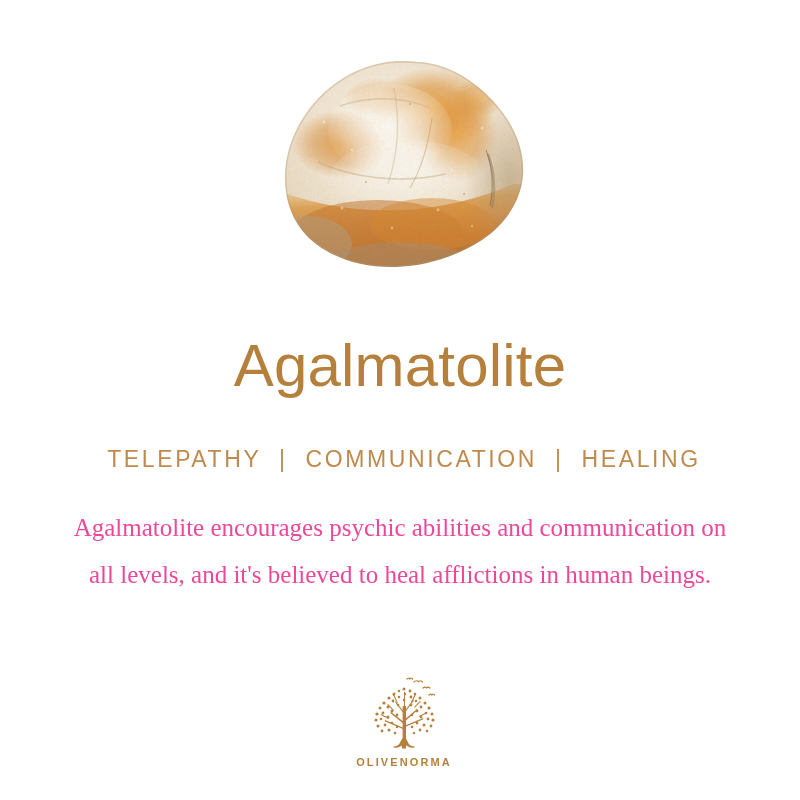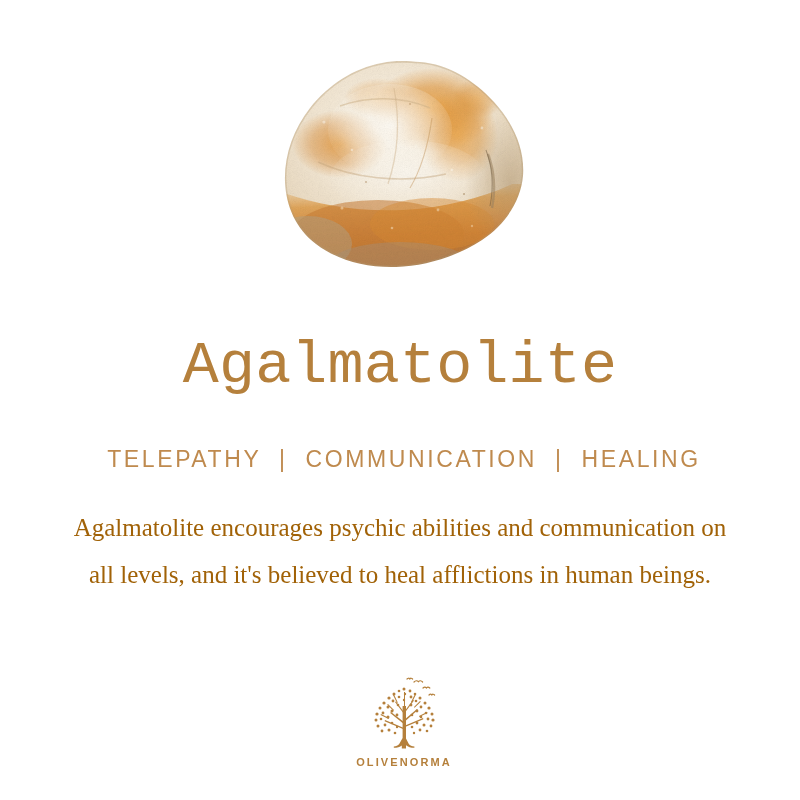--- a/index.html
+++ b/index.html
@@ -38,21 +38,21 @@
     height: 216px;
   }
 
   
   .title {
     position: absolute;
     top: 336px;
     left: 0;
     width: 800px;
     text-align: center;
-    font-family: Liberation Mono, monospace;
+    font-family: Liberation Sans, sans-serif;
     font-size: 60px;
     line-height: 1.0;
     font-weight: 400;
     color: #b5803c;
     letter-spacing: 0.2px;
   }
 
   
   .keywords {
     position: absolute;
@@ -77,21 +77,21 @@
   
   .description {
     position: absolute;
     top: 504px;
     left: 60px;
     width: 680px;
     text-align: center;
     font-family: "Liberation Serif", "DejaVu Serif", serif;
     font-size: 25px;
     line-height: 47px;
-    color: #a16207;
+    color: #ec4899;
   }
 
   
   .logo {
     position: absolute;
     left: 4px;
     top: 676px;
     width: 800px;
     display: flex;
     flex-direction: column;

